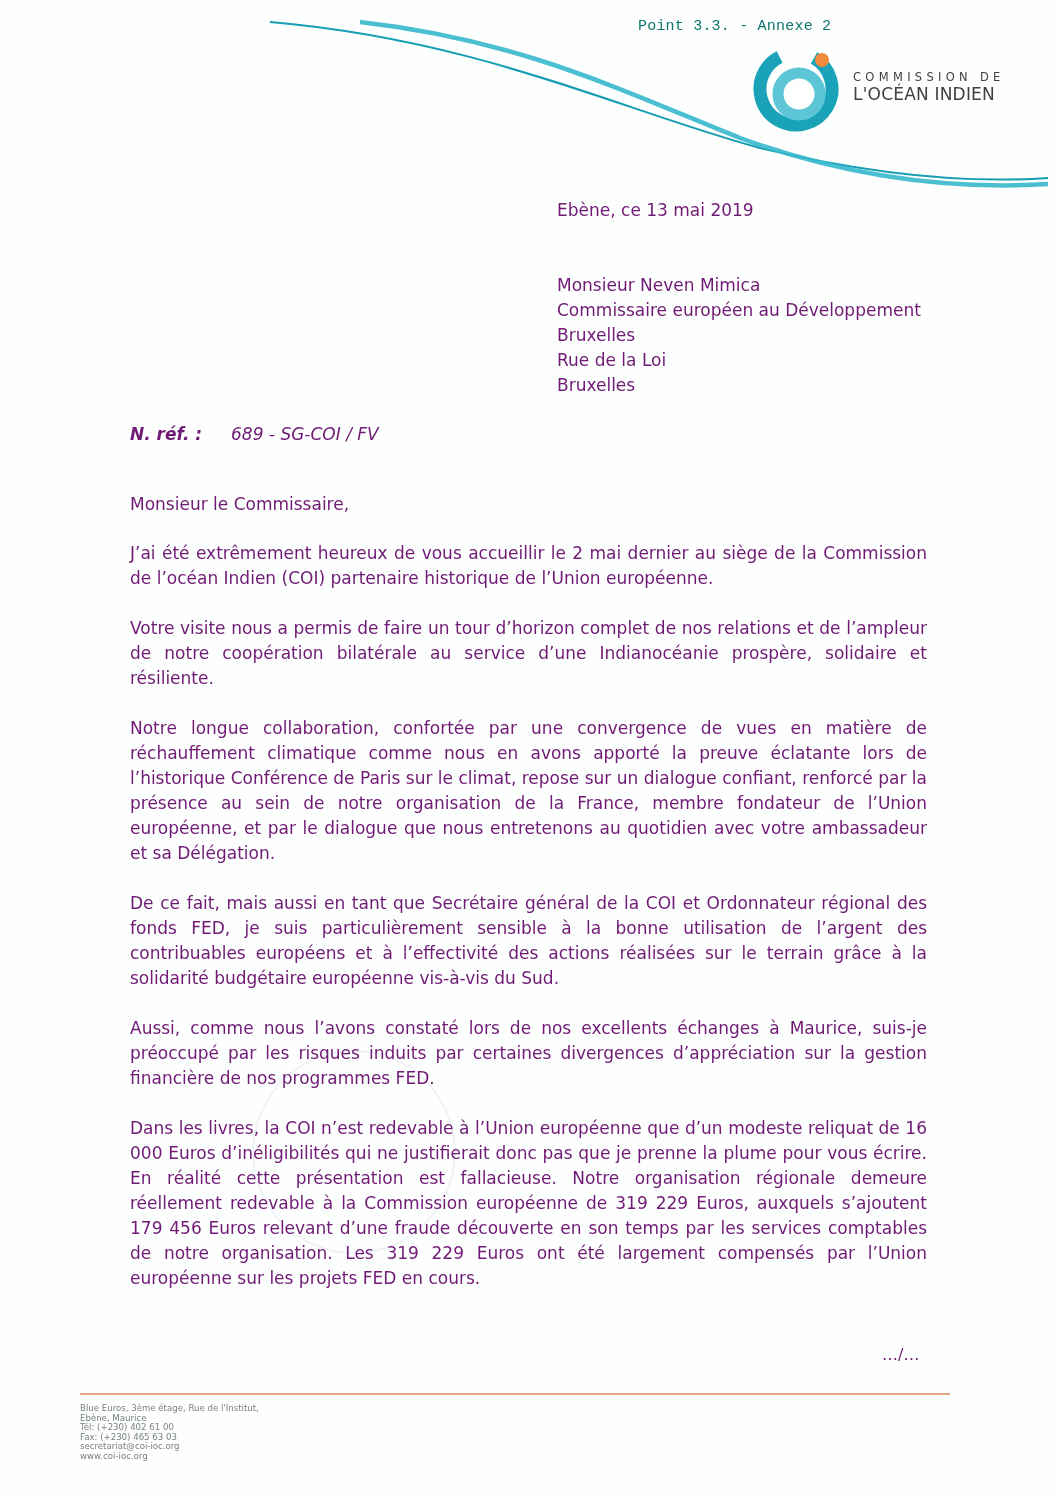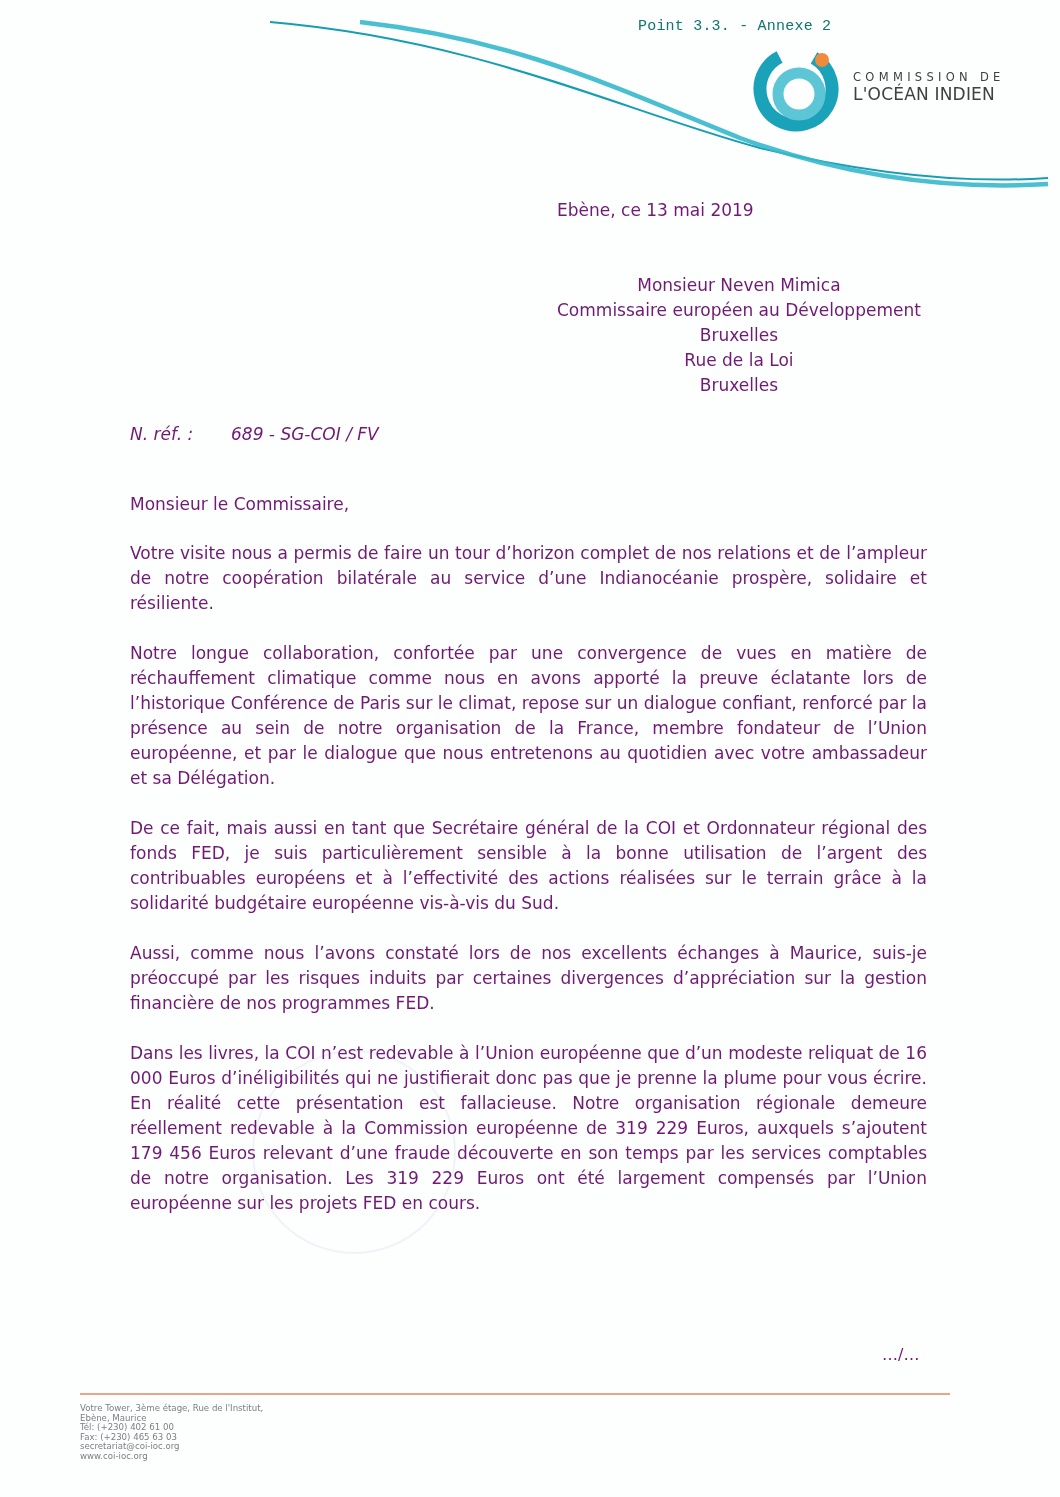--- a/index.html
+++ b/index.html
@@ -16,23 +16,23 @@
   }
   .wave { position: absolute; left: 0; top: 0; }
   .logo { position: absolute; left: 752px; top: 42px; width: 90px; height: 90px; }
   .logo-text { position: absolute; left: 853px; top: 70px; color: #404040; }
   .logo-text .l1 { font-size: 11.5px; letter-spacing: 4.3px; line-height: 14px; }
   .logo-text .l2 { font-size: 17px; letter-spacing: 0.2px; line-height: 20px; }
 
   .text { font-family: "DejaVu Sans", sans-serif; font-size: 17px; line-height: 25px; color: #701a75; }
   .date { position: absolute; left: 557px; top: 198px; }
   .addr { position: absolute; left: 557px; top: 273px; }
-  .addr div { white-space: nowrap; text-align: center; }
+  .addr div { white-space: nowrap; }
   .ref { position: absolute; left: 130px; top: 422px; font-style: italic; }
-  .ref .lbl { display: inline-block; width: 101px; }
+  .ref .lbl { display: inline-block; width: 101px; font-weight: bold; }
   .salut { position: absolute; left: 130px; top: 492px; }
   .body { position: absolute; left: 130px; top: 541px; width: 797px; }
   .body p { margin: 0 0 25px 0; text-align: justify; text-align-last: left; }
   .cont { position: absolute; left: 882px; top: 1342px; font-size: 16px; }
 
   .footer-line { position: absolute; left: 80px; top: 1393px; width: 870px; height: 0; border-top: 2px solid #eaa684; }
   .footer { position: absolute; left: 80px; top: 1404px; font-family: "DejaVu Sans", sans-serif; font-size: 8.6px; line-height: 9.6px; color: #7a7f83; }
   .stamp { position: absolute; left: 252px; top: 1050px; width: 200px; height: 200px; border-radius: 50%; border: 2px solid rgba(120,150,200,0.10); }
 </style>
 </head>
@@ -68,30 +68,31 @@
   <div>Bruxelles</div>
 </div>
 
 <div class="text ref">
   <span class="lbl">N. réf. :</span><span>689 - SG-COI / FV</span>
 </div>
 
 <div class="text salut">Monsieur le Commissaire,</div>
 
 <div class="text body">
+  <p>J’ai été extrêmement heureux de vous accueillir le 2 mai dernier au siège de la Commission de l’océan Indien (COI) partenaire historique de l’Union européenne.</p>
   <p>Votre visite nous a permis de faire un tour d’horizon complet de nos relations et de l’ampleur de notre coopération bilatérale au service d’une Indianocéanie prospère, solidaire et résiliente.</p>
   <p>Notre longue collaboration, confortée par une convergence de vues en matière de réchauffement climatique comme nous en avons apporté la preuve éclatante lors de l’historique Conférence de Paris sur le climat, repose sur un dialogue confiant, renforcé par la présence au sein de notre organisation de la France, membre fondateur de l’Union européenne, et par le dialogue que nous entretenons au quotidien avec votre ambassadeur et sa Délégation.</p>
   <p>De ce fait, mais aussi en tant que Secrétaire général de la COI et Ordonnateur régional des fonds FED, je suis particulièrement sensible à la bonne utilisation de l’argent des contribuables européens et à l’effectivité des actions réalisées sur le terrain grâce à la solidarité budgétaire européenne vis-à-vis du Sud.</p>
   <p>Aussi, comme nous l’avons constaté lors de nos excellents échanges à Maurice, suis-je préoccupé par les risques induits par certaines divergences d’appréciation sur la gestion financière de nos programmes FED.</p>
   <p>Dans les livres, la COI n’est redevable à l’Union européenne que d’un modeste reliquat de 16 000 Euros d’inéligibilités qui ne justifierait donc pas que je prenne la plume pour vous écrire. En réalité cette présentation est fallacieuse. Notre organisation régionale demeure réellement redevable à la Commission européenne de 319 229 Euros, auxquels s’ajoutent 179 456 Euros relevant d’une fraude découverte en son temps par les services comptables de notre organisation. Les 319 229 Euros ont été largement compensés par l’Union européenne sur les projets FED en cours.</p>
 </div>
 
 <div class="text cont">…/…</div>
 
 <div class="footer-line"></div>
 <div class="footer">
-  <div>Votre Tower, 3ème étage, Rue de l'Institut,</div>
+  <div>Blue Euros, 3ème étage, Rue de l'Institut,</div>
   <div>Ebène, Maurice</div>
   <div>Tél: (+230) 402 61 00</div>
   <div>Fax: (+230) 465 63 03</div>
   <div>secretariat@coi-ioc.org</div>
   <div>www.coi-ioc.org</div>
 </div>
 
 </body></html>

